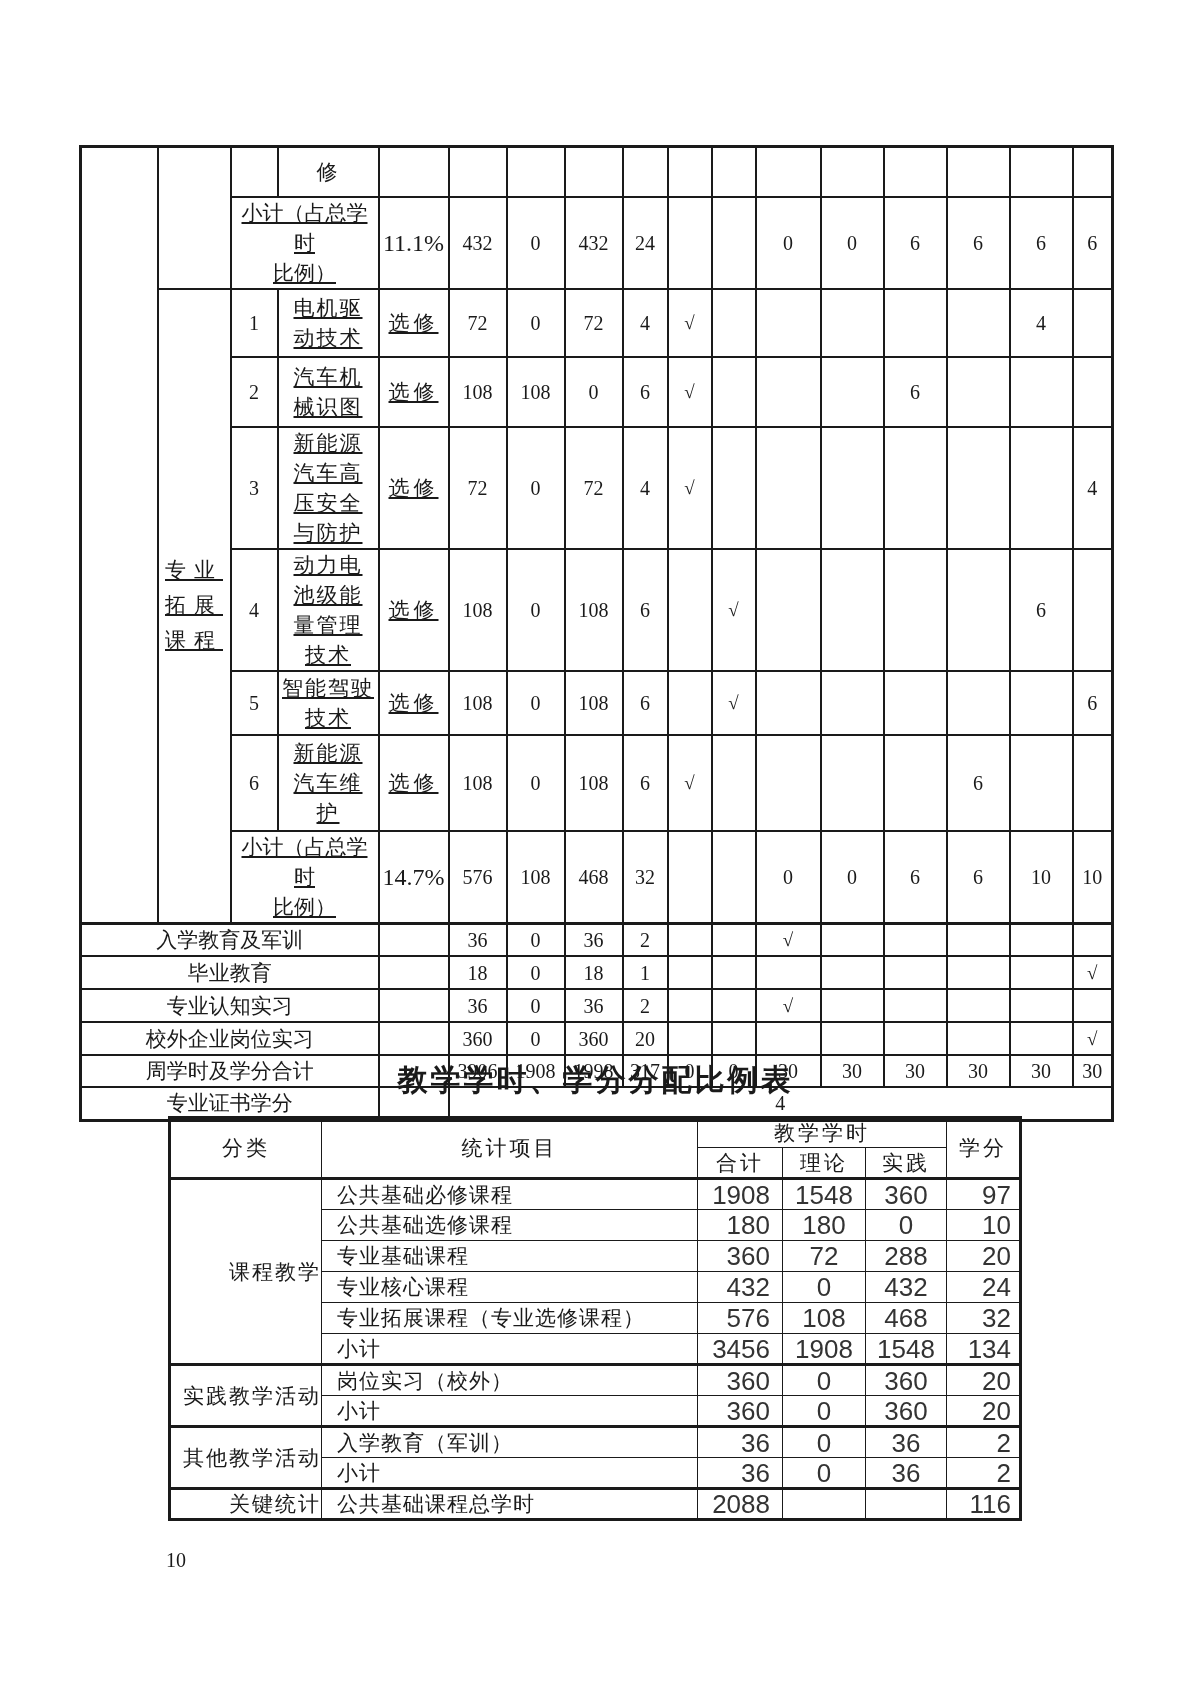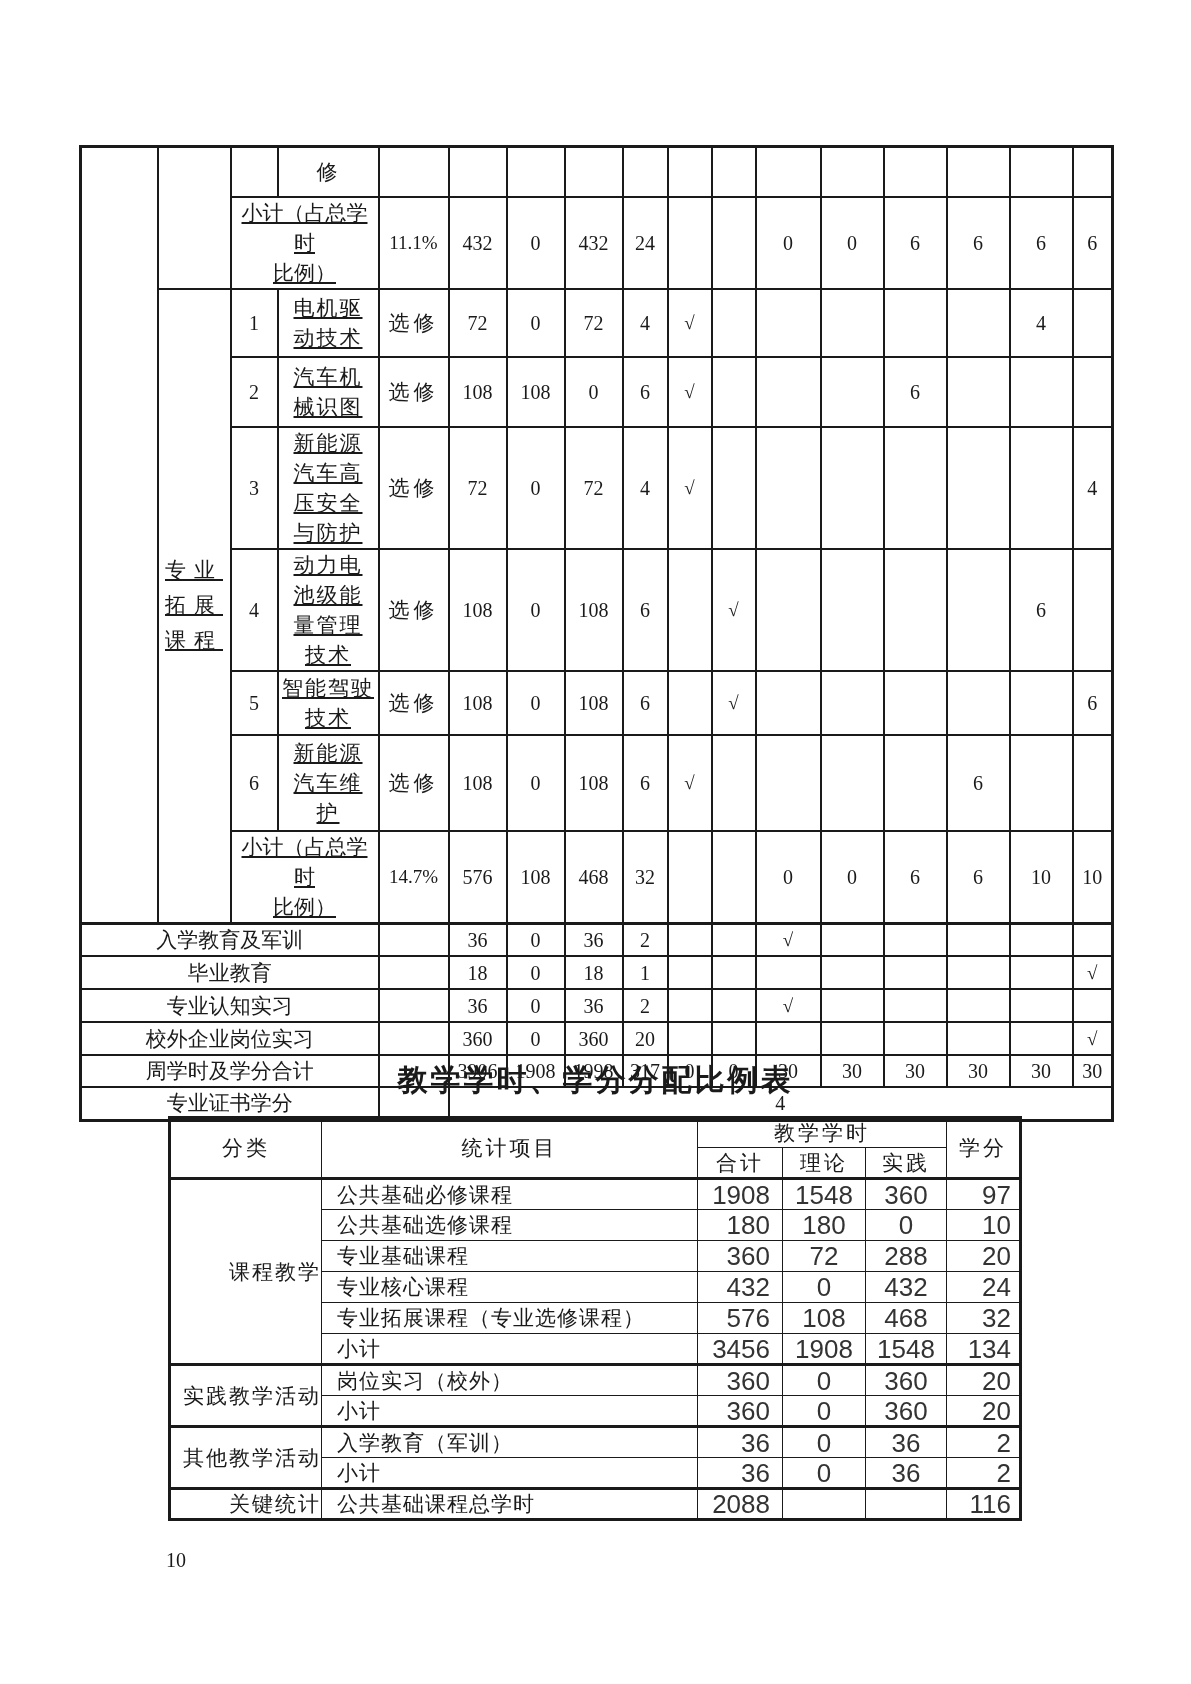--- a/index.html
+++ b/index.html
@@ -8,25 +8,25 @@
     font-family:"Liberation Serif","DejaVu Serif",serif;color:#1a1a1a;overflow:hidden;
   }
   table{border-collapse:collapse;table-layout:fixed;}
   
   .t1{position:absolute;left:79px;top:145px;width:1033px;border:3px solid #1a1a1a;}
   .t1 td{
     border:2px solid #1a1a1a;text-align:center;vertical-align:middle;
     font-size:21px;line-height:30px;padding:0;overflow:hidden;
   }
   .t1 td.num{font-size:20px;}
-  .t1 td.pct{font-size:19px;margin-left:16px;}
+  .t1 td.pct{font-size:24px;margin-left:16px;}
   .pre{white-space:pre-line;text-decoration:underline;}
   .t1 td.name{letter-spacing:2px;}
   .t1 td.cat{letter-spacing:8px;line-height:35px;}
-  .t1 td.type{letter-spacing:4px;}
+  .t1 td.type{letter-spacing:4px;text-decoration:underline;}
   .t1 td.chk{font-size:19px;}
   .t1 tr.sep-top td{border-top:3px solid #1a1a1a;}
   .r-partial{height:50px;} .r-sub1{height:66px;}
   .r-c1{height:68px;} .r-c2{height:70px;} .r-c3{height:112px;}
   .r-c4{height:122px;} .r-c5{height:64px;} .r-c6{height:96px;}
   .r-sub2{height:62px;}
   .r-s{height:33px;} .r-total{height:32px;} .r-cert{height:33px;}
   
   .sec-title{
     position:absolute;left:0;top:1060px;width:100%;text-align:center;

